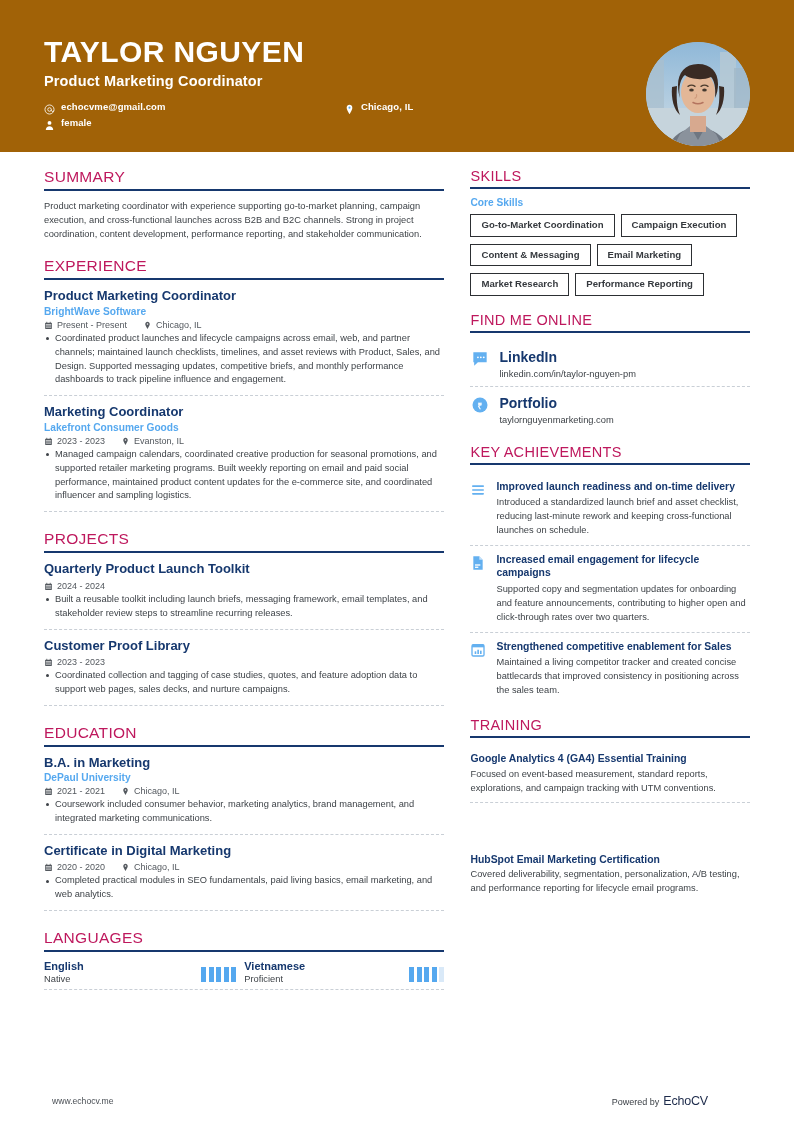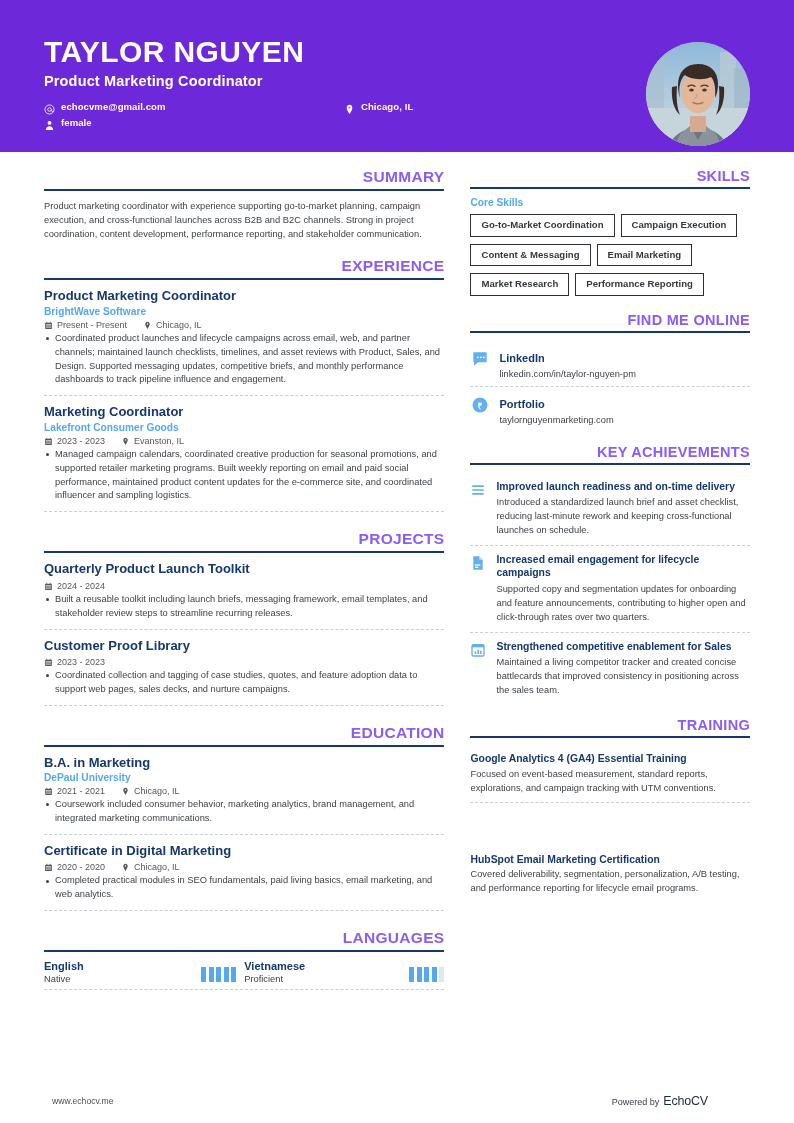--- a/index.html
+++ b/index.html
@@ -8,21 +8,21 @@
     background: #ffffff;
     font-family: "Liberation Sans", sans-serif;
     -webkit-font-smoothing: antialiased;
   }
   .page { position: relative; width: 794px; height: 1123px; background:#fff; overflow:hidden; }
 
   
   .header {
     position: relative;
     height: 152px;
-    background: #6d28d9;
+    background: #a16207;
     padding: 36px 40px 0 44px;
   }
   .name {
     font-size: 30px; font-weight: 700; color: #ffffff;
     letter-spacing: 0.4px; line-height: 1.05;
   }
   .job-title {
     font-size: 14.5px; font-weight: 700; color: #ffffff;
     margin-top: 5px; letter-spacing: 0.15px;
   }
@@ -44,22 +44,22 @@
   .body {
     display: flex; padding: 16px 44px 0 44px; gap: 26px;
     align-items: flex-start;
   }
   .col-left  { width: 404px; }
   .col-right { width: 282px; }
 
   
   .sec { margin-bottom: 2px; }
   .sec-title {
-    font-size: 15.5px; font-weight: 700; color: #8b5cf6;
-    letter-spacing: 0.3px; padding-bottom: 3px; text-align: right;
+    font-size: 15.5px; font-weight: 400; color: #be185d;
+    letter-spacing: 0.3px; padding-bottom: 3px;
   }
   .sec-rule { height: 2px; background: #16386e; width: 100%; margin-bottom: 8px; }
   .sec-title.sm { font-size: 14.5px; }
 
   
   .para {
     font-size: 9.3px; line-height: 1.52; color: #3e4348; text-align: left;
   }
 
   
@@ -98,21 +98,21 @@
   .tag {
     border: 1px solid #2c2f33; background:#fff;
     font-size: 9.6px; font-weight:700; color:#35393e;
     padding: 5px 10px; line-height: 1.1; white-space: nowrap;
   }
 
   .link-row { display:flex; gap: 9px; align-items:flex-start; padding: 7px 0; border-bottom:1px dashed #c9cfd6; }
   .link-row:last-child { border-bottom: none; }
   .link-ic { width:20px; height:20px; flex:0 0 20px; margin-top:1px; }
   .link-ic svg { display:block; width:20px; height:20px; }
-  .link-label { font-size: 11px; font-weight:700; color:#16386e; }
+  .link-label { font-size: 14px; font-weight:700; color:#16386e; }
   .link-url   { font-size: 9.3px; color:#3e4348; margin-top: 3px; word-break:break-all; }
 
   .ach-row { display:flex; gap: 10px; align-items:flex-start; padding: 7px 0; border-bottom:1px dashed #c9cfd6; }
   .ach-row:last-child { border-bottom: none; }
   .ach-ic { width:16px; height:16px; flex:0 0 16px; margin-top:2px; }
   .ach-ic svg { display:block; width:16px; height:16px; }
   .ach-title { font-size: 10.4px; font-weight:700; color:#16386e; line-height:1.3; }
   .ach-desc  { font-size: 9.3px; line-height:1.5; color:#3e4348; margin-top: 3px; }
 
   .tr-row { padding: 6px 0; border-bottom:1px dashed #c9cfd6; }

